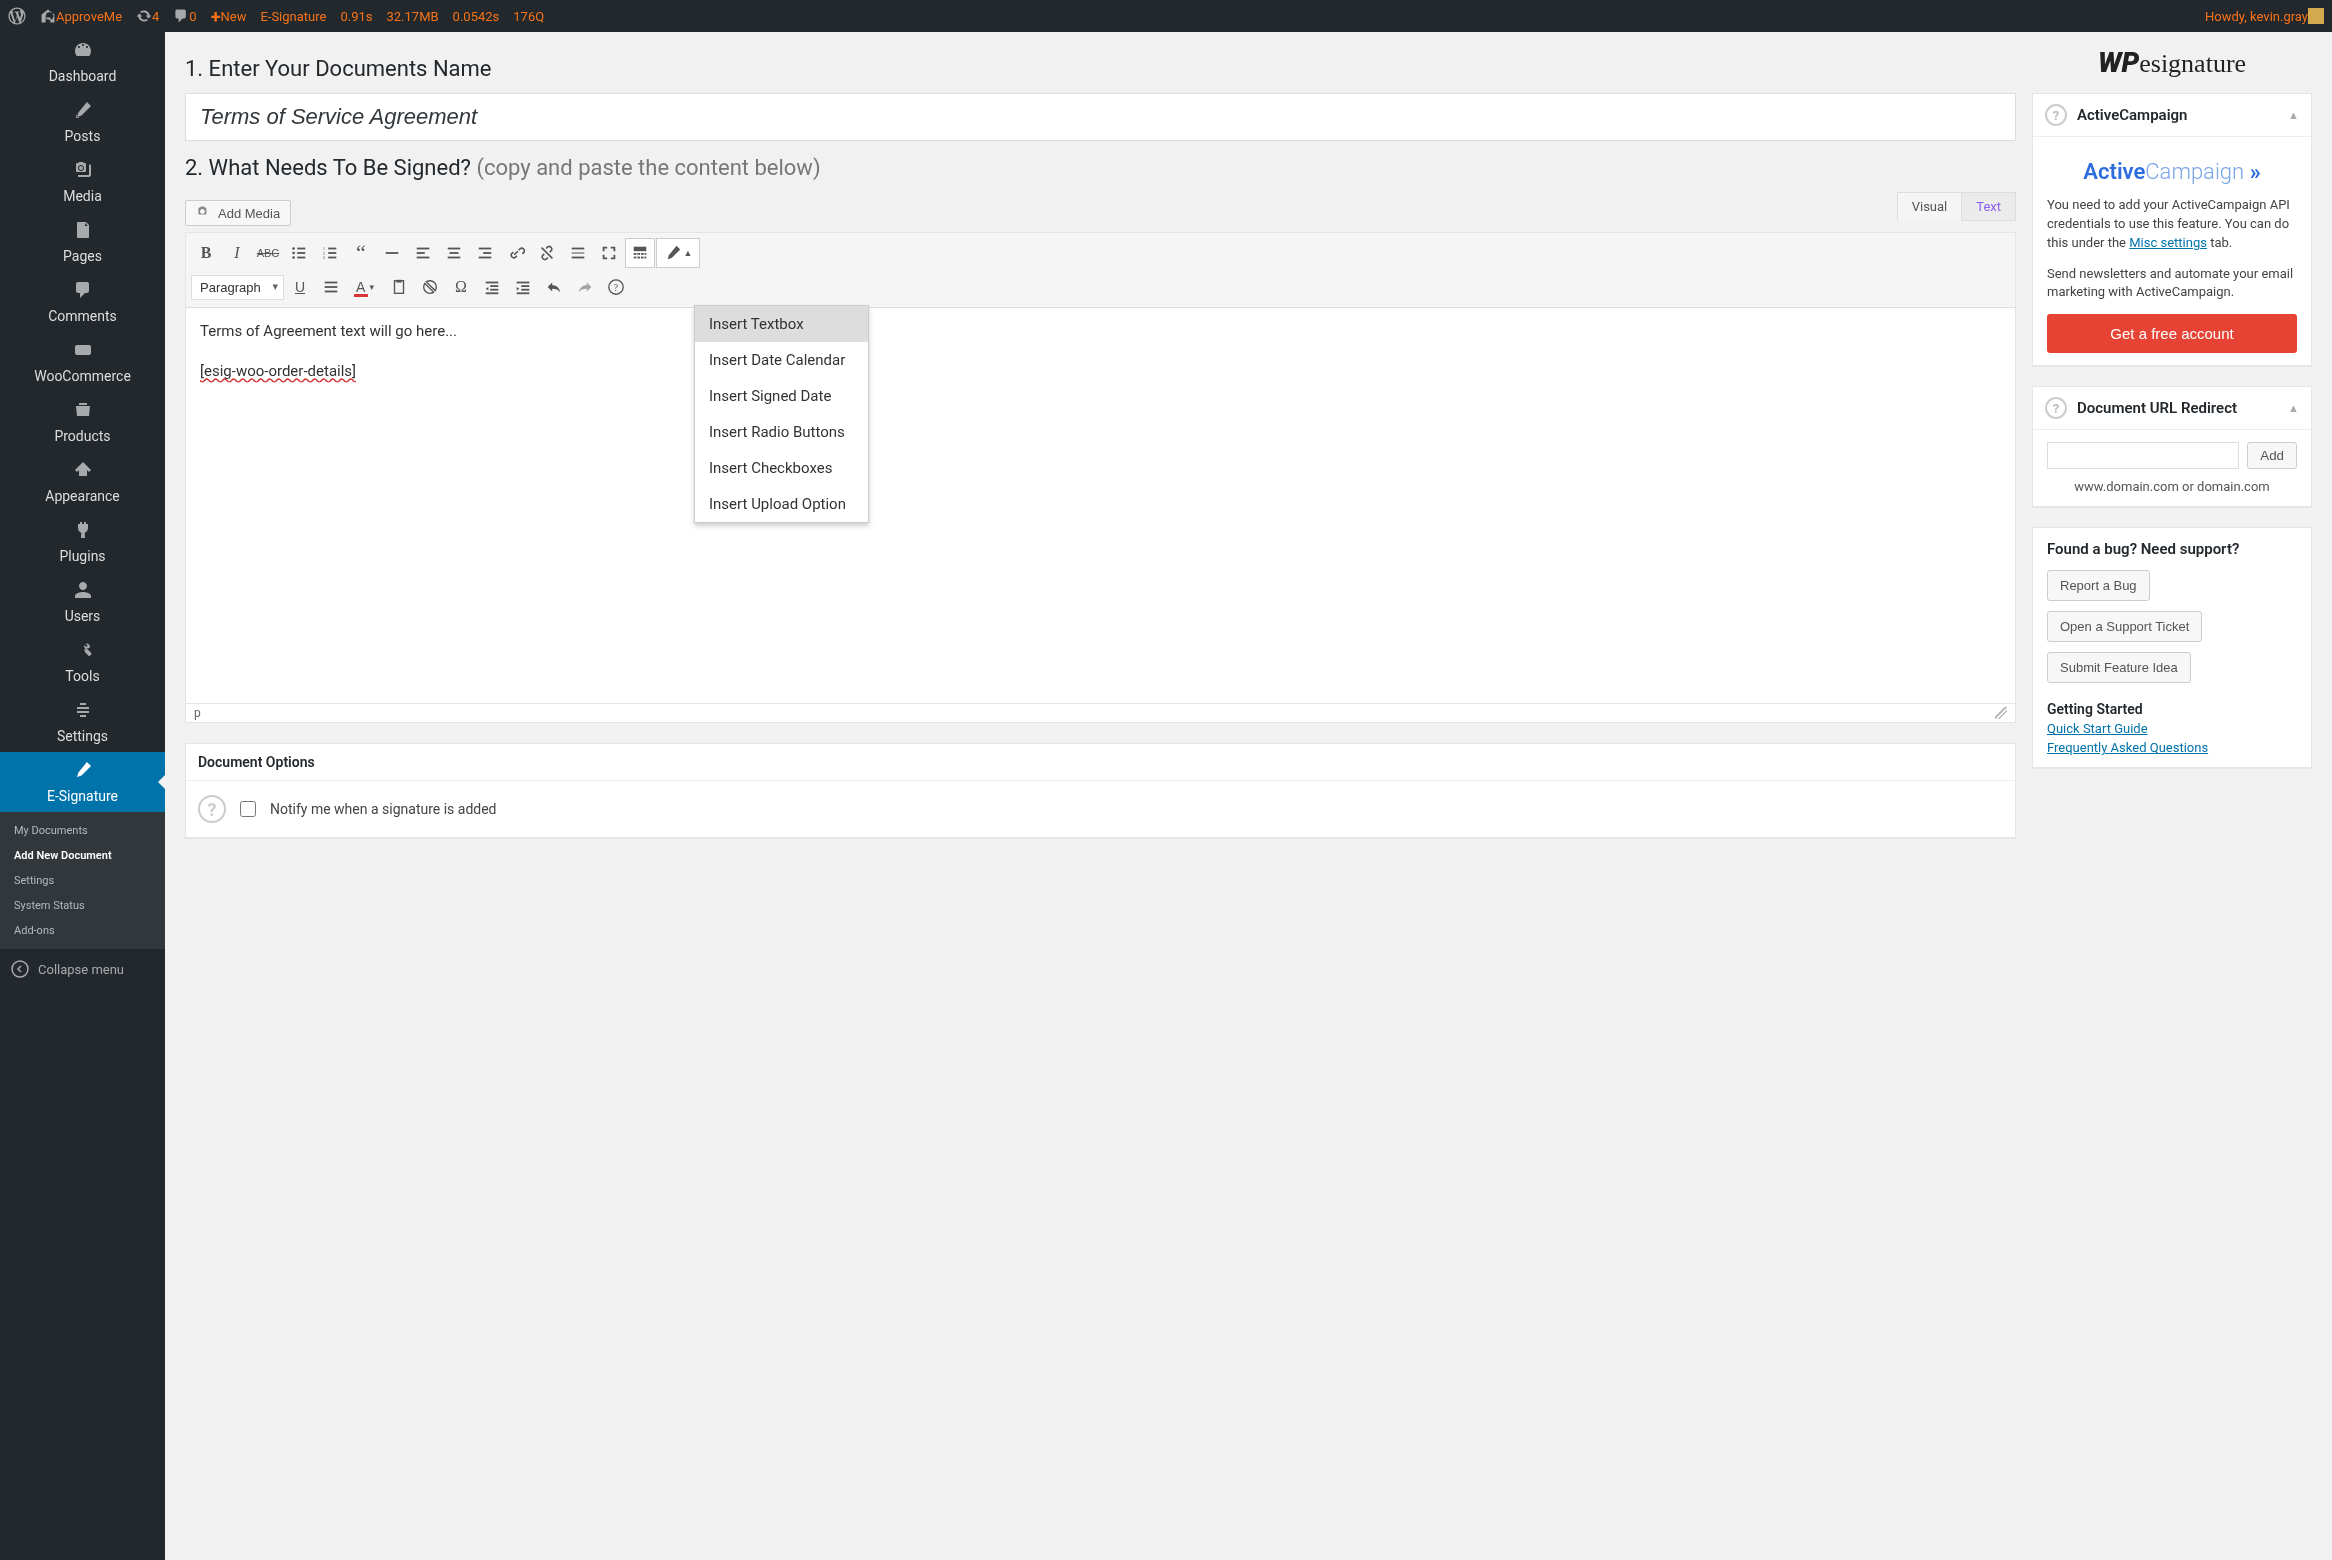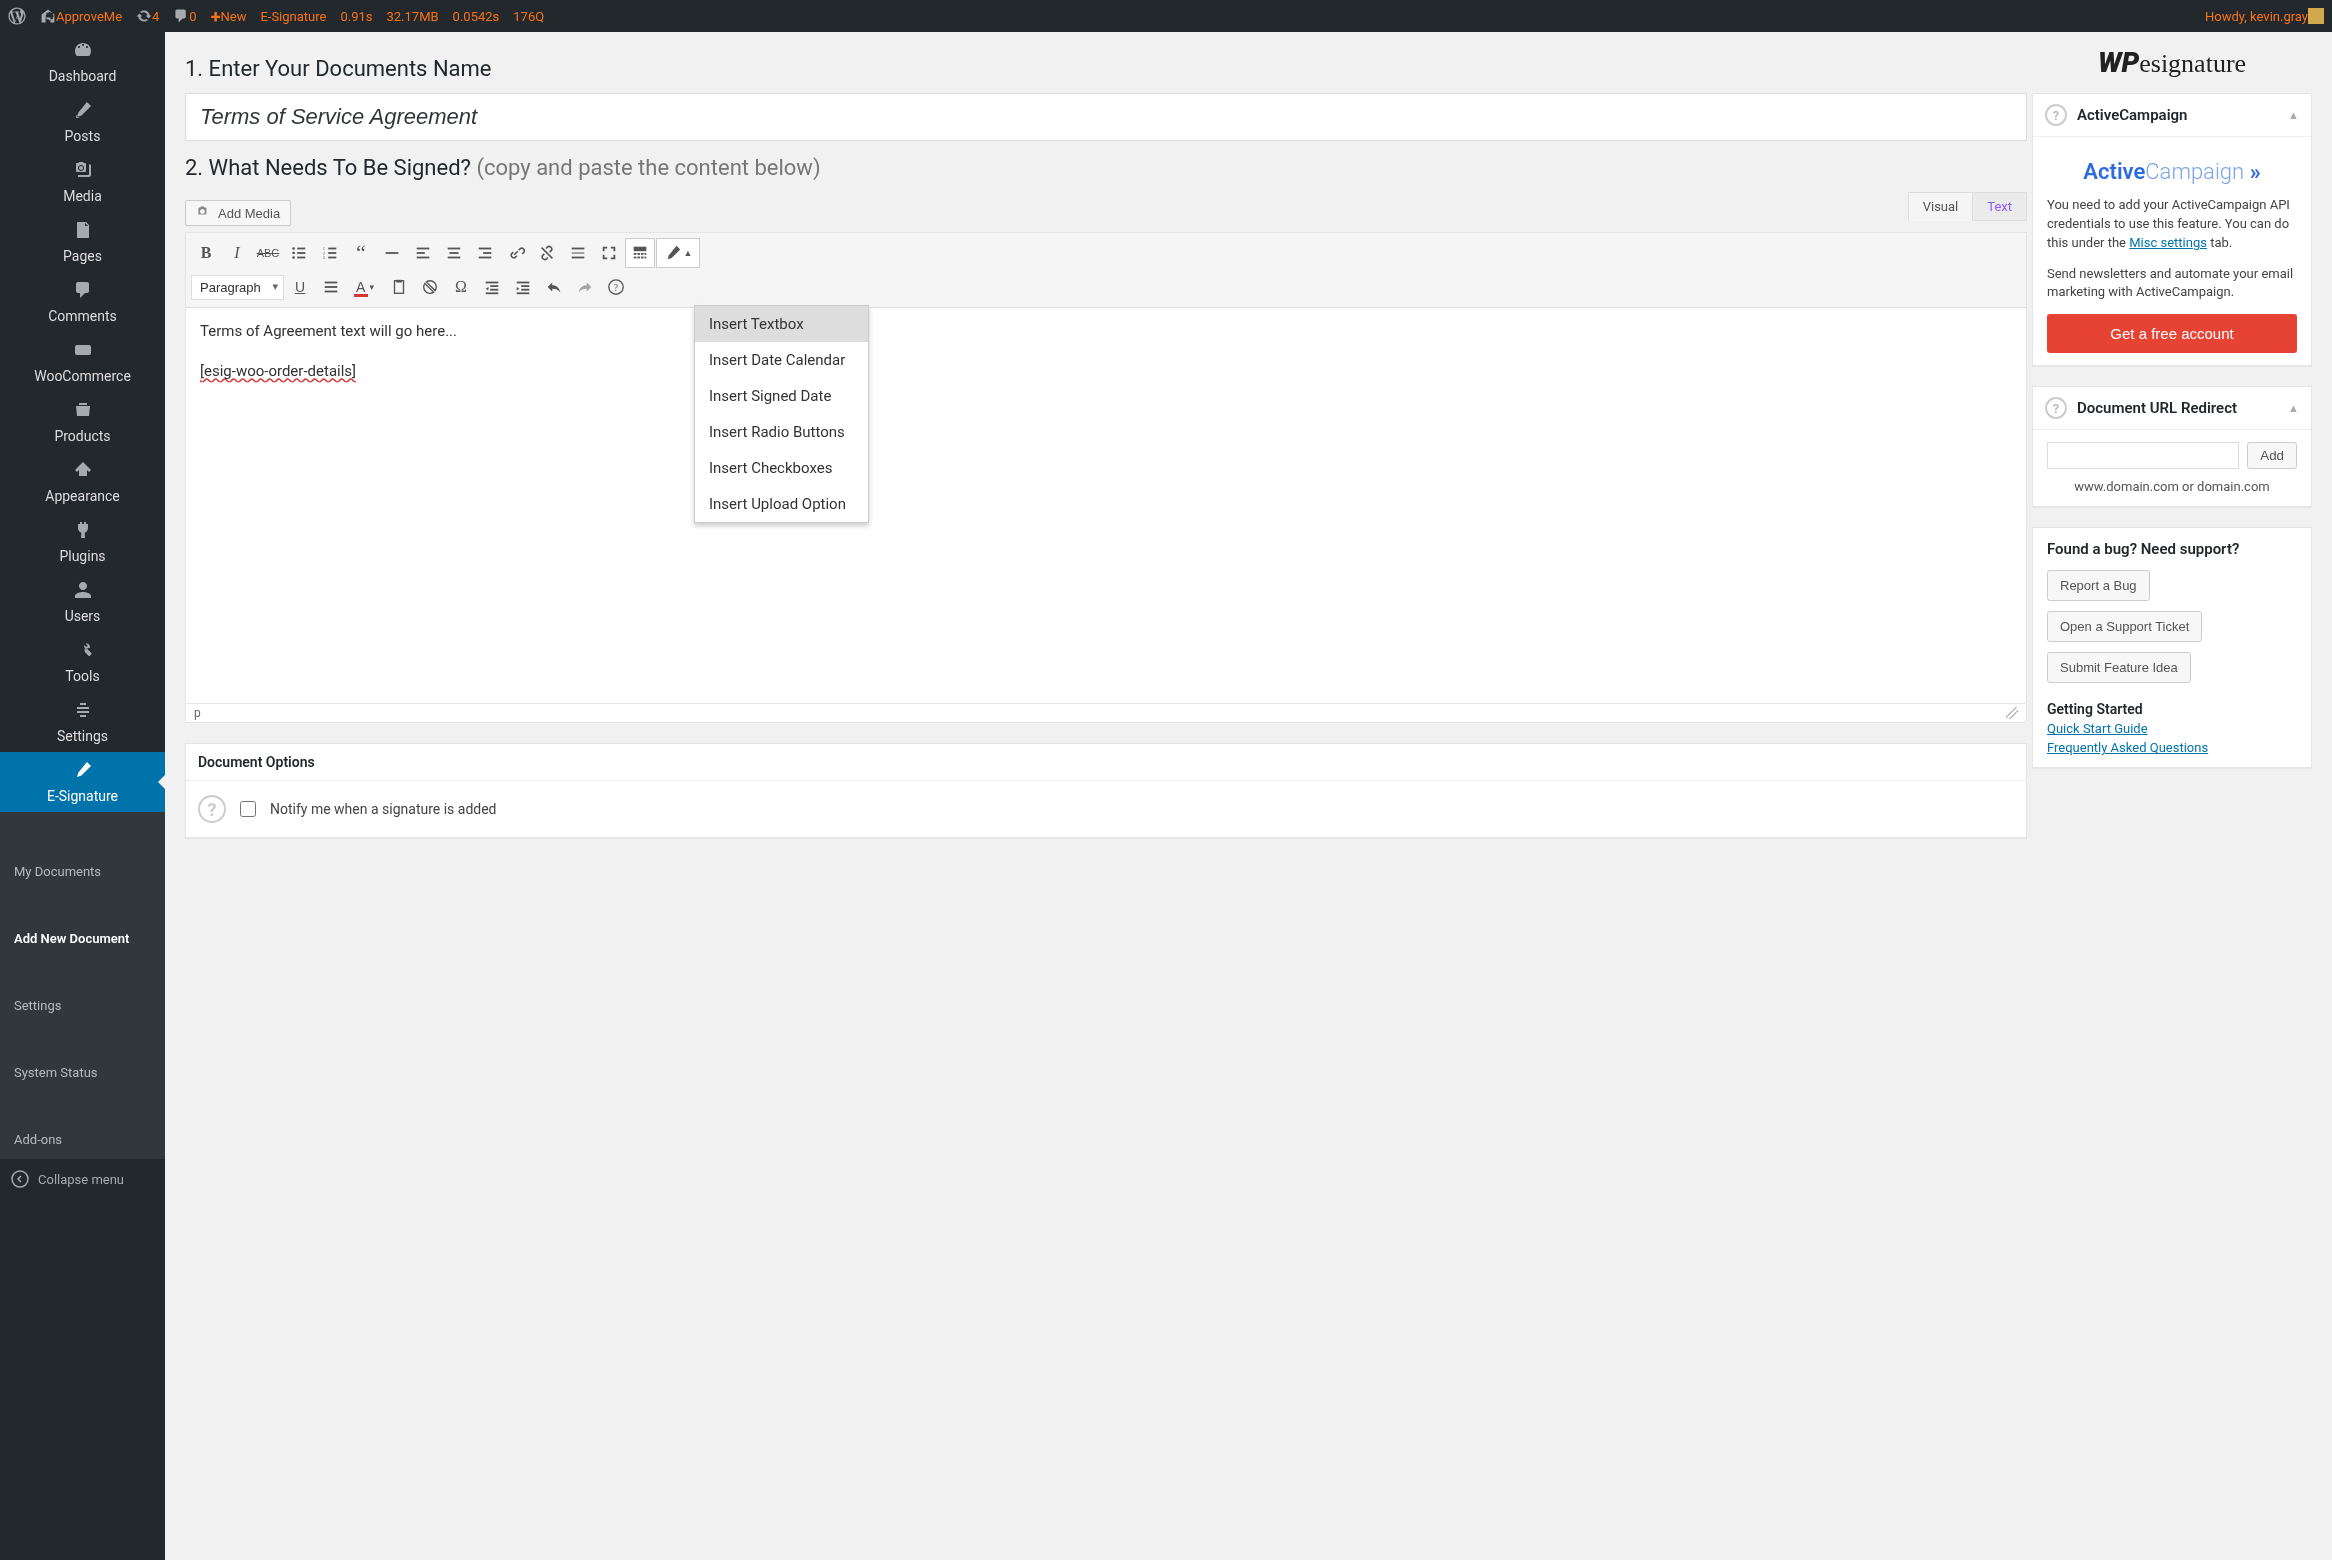--- a/index.html
+++ b/index.html
@@ -8,32 +8,32 @@
 
 .adminbar { height: 32px; background: #23282d; color: #ccc; display: flex; align-items: center; padding: 0 8px; font-size: 13px; justify-content: space-between; }
 .adminbar-left, .adminbar-right { display: flex; align-items: center; gap: 14px; }
 .adminbar-item { display: flex; align-items: center; gap: 0; color: #f97316; cursor: pointer; }
 .adminbar-item svg { fill: #a7aaad; }
 .avatar-tiny { width: 16px; height: 16px; background: #d4a84d; display: inline-block; }
 
 
 .wrap { display: flex; height: calc(100vh - 32px); }
 .sidebar { width: 165px; background: #23282d; color: #eee; overflow-y: auto; flex-shrink: 0; }
-.main { flex: 1; overflow-y: auto; padding: 10px 20px 40px 20px; display: flex; gap: 5px; align-items: flex-start; }
+.main { flex: 1; overflow-y: auto; padding: 10px 20px 40px 20px; display: flex; gap: 16px; align-items: flex-start; }
 .content { flex: 1; }
 .rightcol { width: 280px; flex-shrink: 0; }
 
 
 .menu-item { display: flex; align-items: center; gap: 8px; padding: 8px 10px; color: #ddd; cursor: pointer; font-size: 14px; flex-direction: column; }
 .menu-item svg { width: 20px; height: 20px; fill: #a7aaad; flex-shrink: 0; }
 .menu-item.active { background: #0073aa; color: #fff; position: relative; }
 .menu-item.active svg { fill: #fff; }
 .menu-item.active::after { content: ""; position: absolute; right: -1px; top: 50%; margin-top: -8px; border: 8px solid transparent; border-right-color: #f1f1f1; }
 .submenu { background: #32373c; padding: 6px 0; }
-.submenu-item { padding: 6px 14px; color: #b4b9be; cursor: pointer; font-size: 13px; margin-top: 40px; }
+.submenu-item { padding: 6px 14px; color: #b4b9be; cursor: pointer; font-size: 11px; }
 .submenu-item.current { color: #fff; font-weight: 600; }
 .collapse-item { display: flex; align-items: center; gap: 8px; padding: 10px 10px; color: #a7aaad; cursor: pointer; font-size: 13px; }
 .collapse-item svg { width: 20px; height: 20px; fill: #a7aaad; }
 
 
 .section-title { font-size: 22px; font-weight: 400; color: #23282d; margin: 14px 0 12px; }
 .section-sub { color: #777; font-weight: 400; }
 
 
 .title-input { width: 100%; padding: 10px 14px; font-size: 22px; border: 1px solid #ddd; background: #fff; outline: none; color: #32373c; font-style: italic; }

